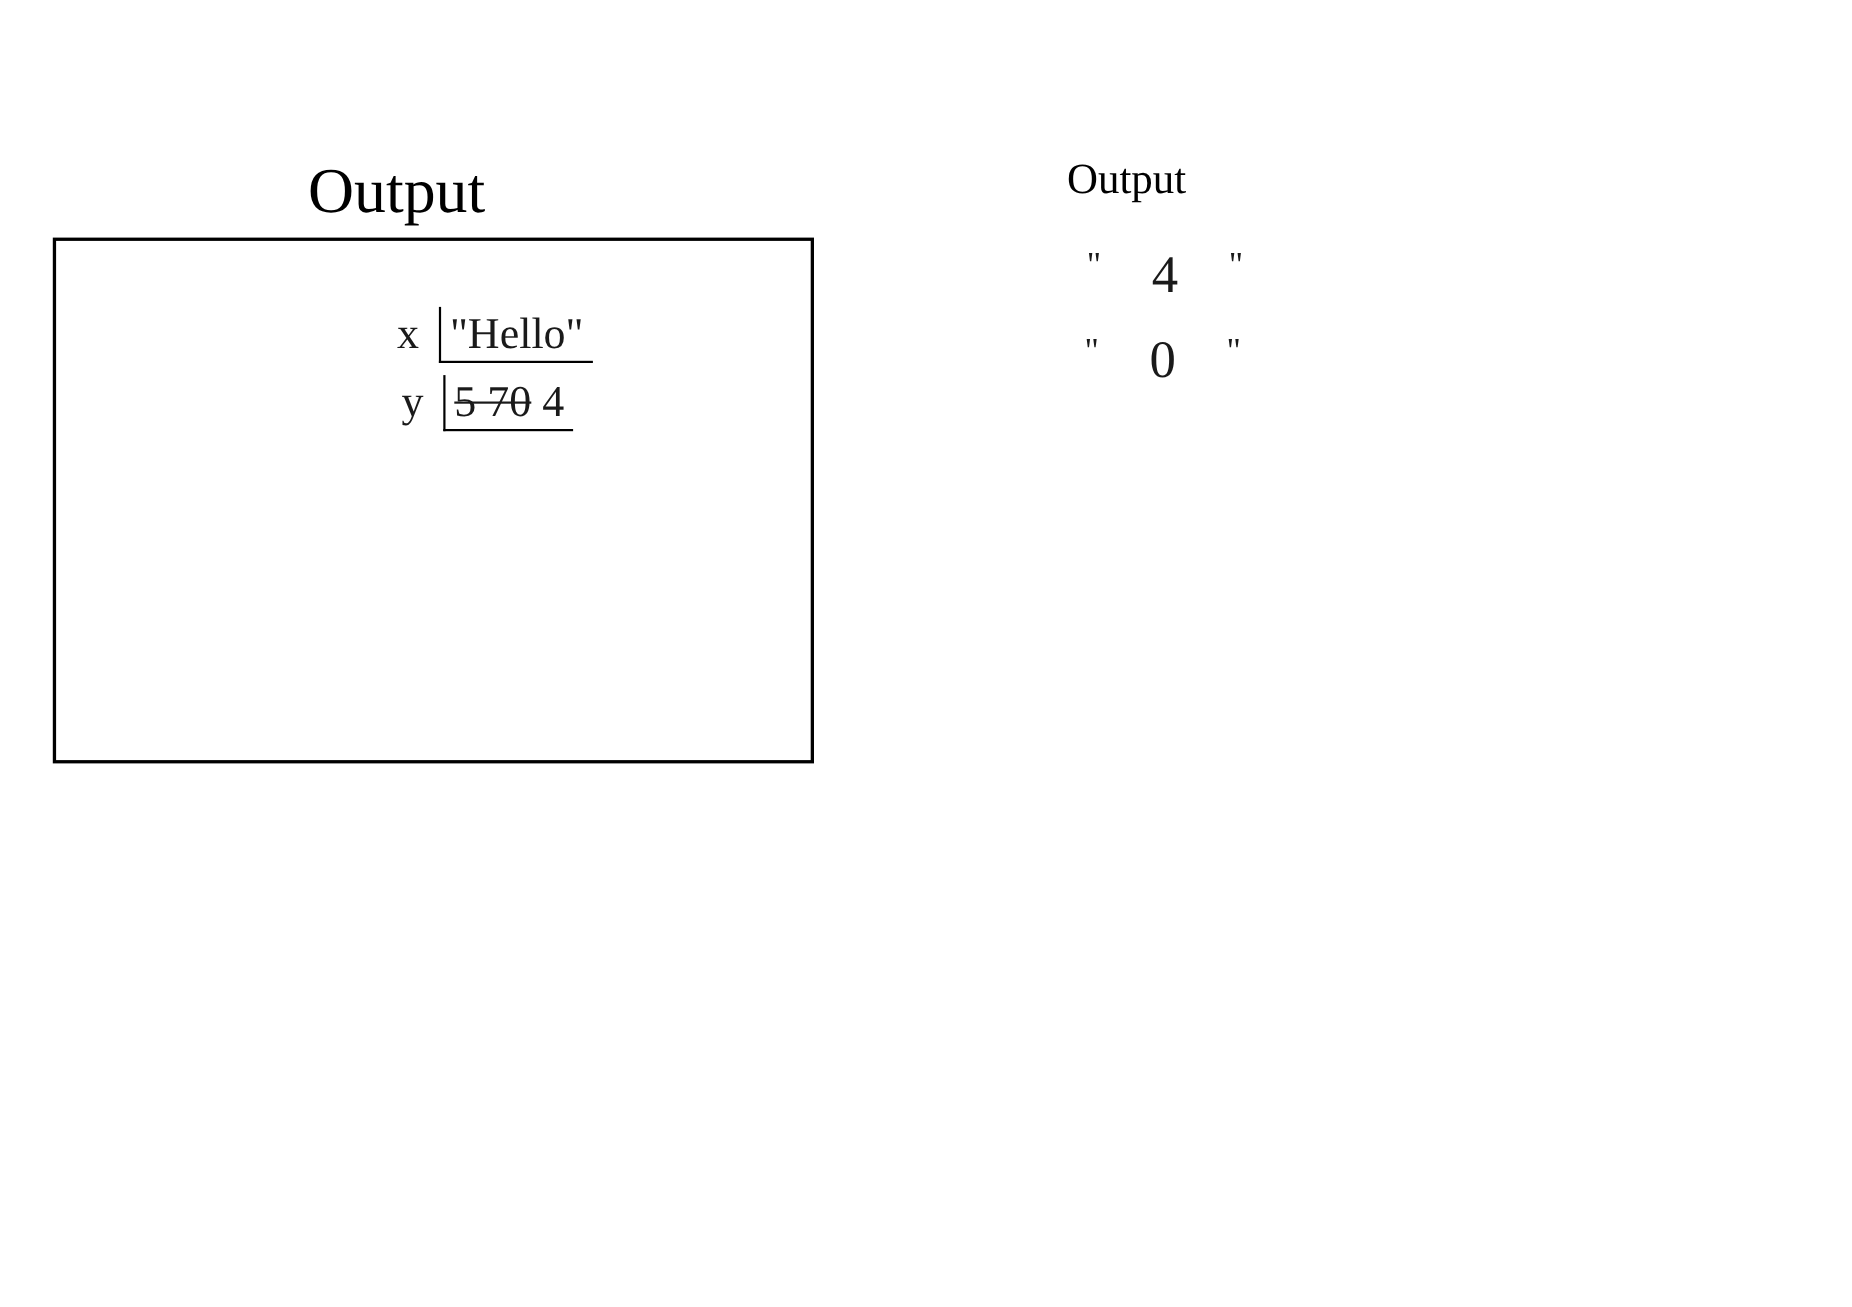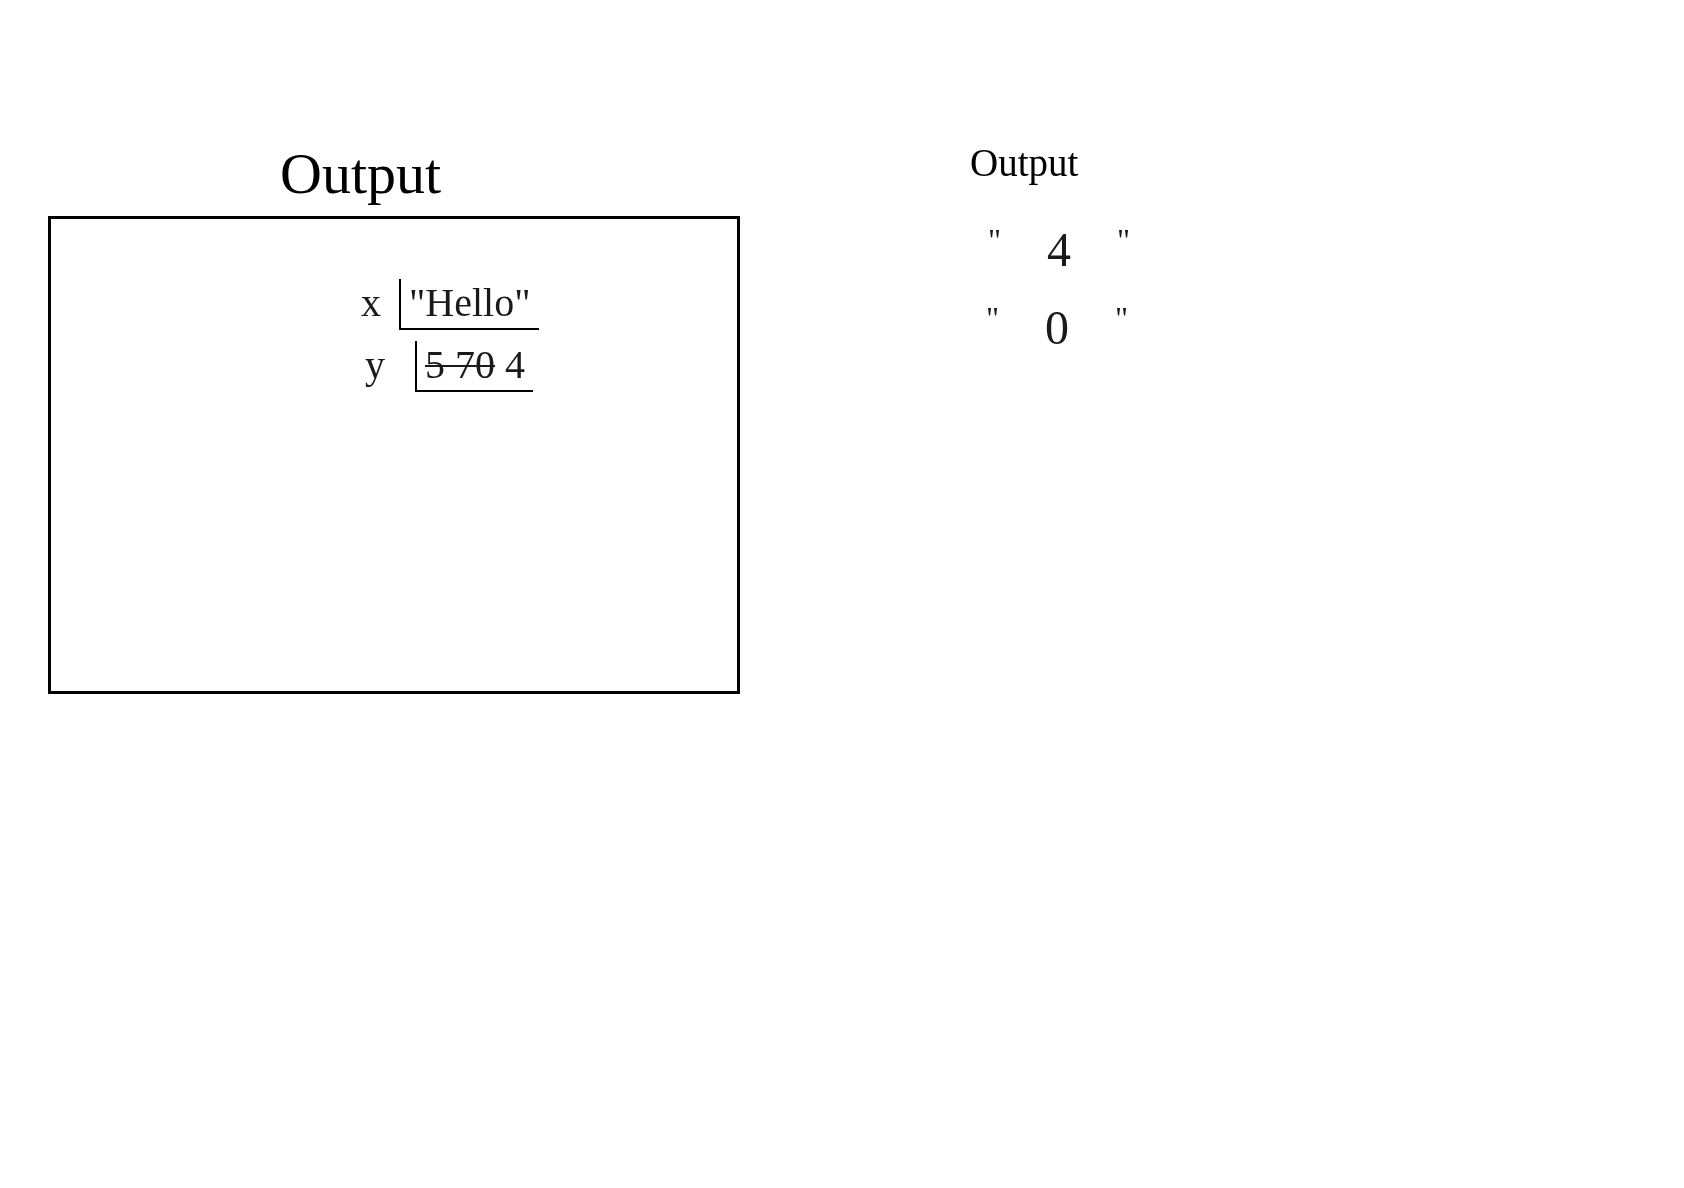--- a/index.html
+++ b/index.html
@@ -57,21 +57,21 @@
       position: absolute;
       top: 122px;
       left: 314px;
       font-size: 40px;
     }
     .var-y-box {
       display: inline-block;
       border-left: 2px solid #000;
       border-bottom: 2px solid #000;
       padding: 0 8px 2px 8px;
-      margin-left: 20px;
+      margin-left: 8px;
     }
     .strike {
       text-decoration: line-through;
       text-decoration-thickness: 2px;
     }
     .output-title {
       position: absolute;
       top: 140px;
       left: 970px;
       font-size: 39px;

